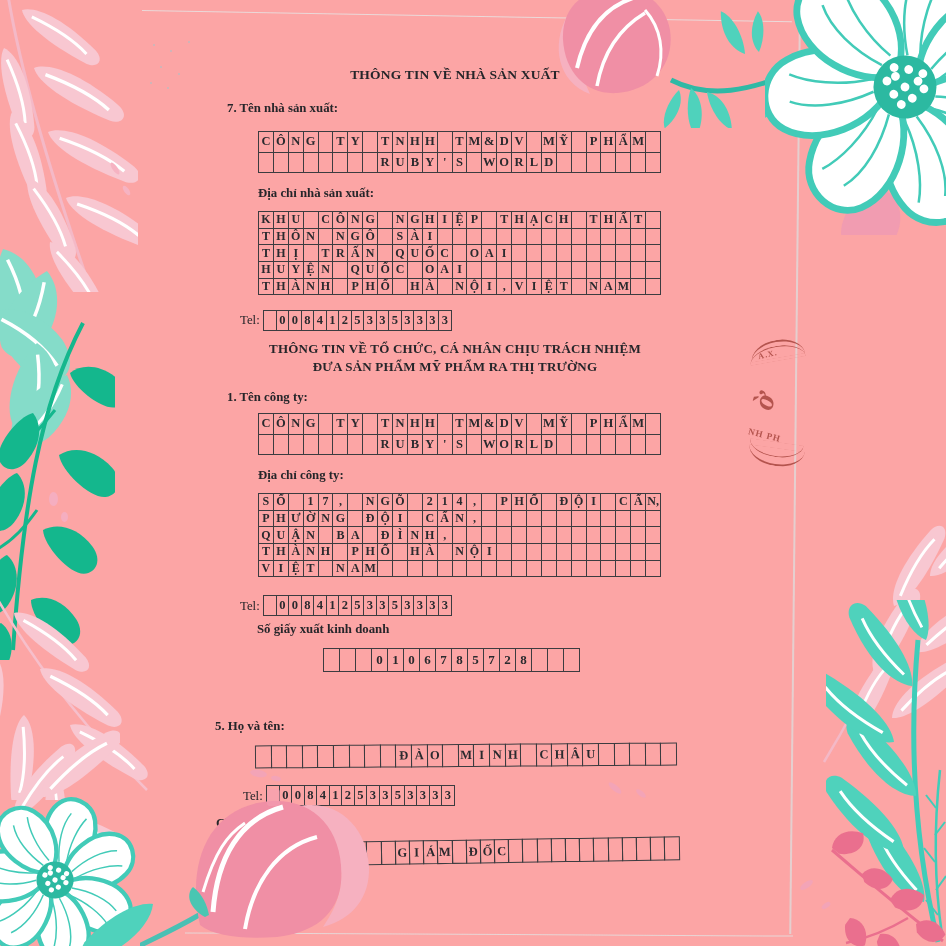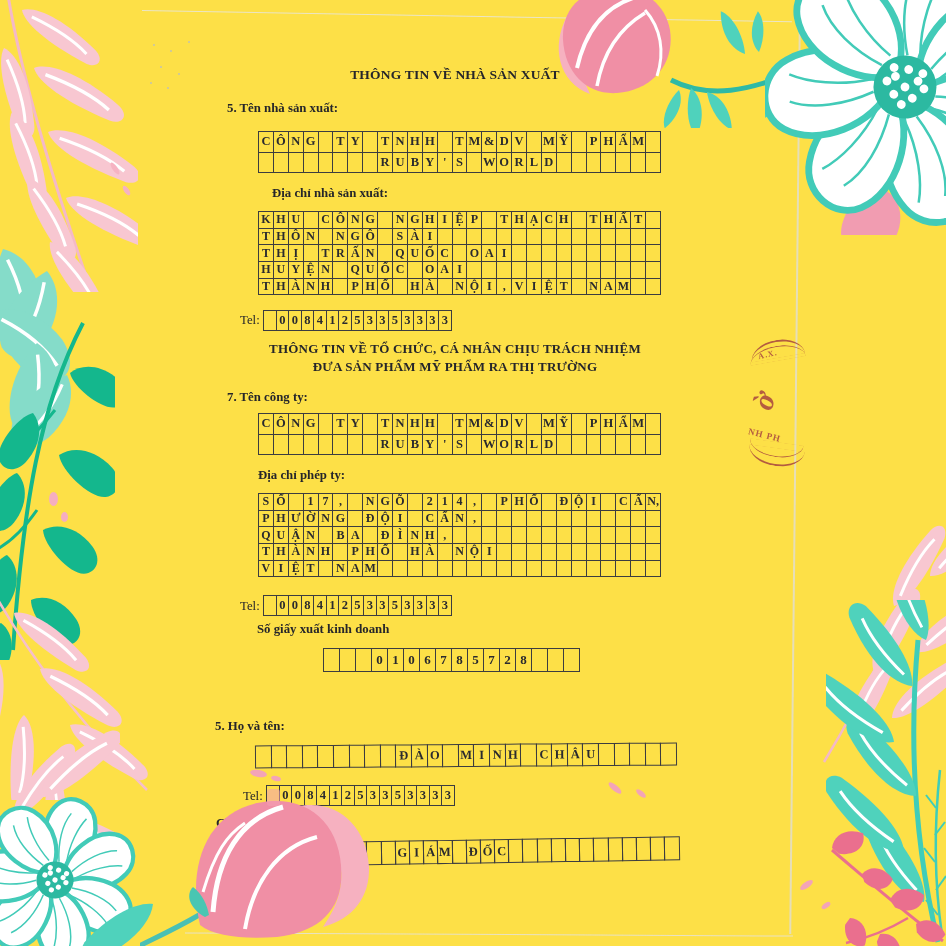--- a/index.html
+++ b/index.html
@@ -1,16 +1,16 @@
 <!DOCTYPE html>
 <html style="--pink_light: #F8C7D1; --pink: #F08FA5; --pink_back: #F6B1C0; --pink_dark: #EA6F8E; --teal_light: #85DCC9; --teal: #4FD2BC; --teal_dark: #14B78D; --teal_outline: #42CBB8; --flower_center: #2CB9A1; --stamp_red: #A8463F; --ink: #26262A; --grid_line: #3C3C40;"><head>
 <meta charset="utf-8">
 <style>
   html,body{margin:0;padding:0;background:#fff;}
-  #stage{position:relative;width:946px;height:946px;background:#fde047;overflow:hidden;
+  #stage{position:relative;width:946px;height:946px;background:#fca5a5;overflow:hidden;
          font-family:"Liberation Serif",serif;}
   
   .edge{position:absolute;background:#dedede;}
   .edge-right{left:794px;top:26px;width:2px;height:908px;transform:rotate(0.6deg);opacity:.75;}
   .edge-top{left:142px;top:10px;width:650px;height:1px;transform:rotate(1.0deg);transform-origin:left center;opacity:.8;background:#e6e6e6;}
   .edge-bottom{left:185px;top:934px;width:608px;height:1px;transform:rotate(0.3deg);opacity:.8;background:#e2e2e2;}
   
   .doc{position:absolute;inset:0;color:#26262a;}
   .hd{position:absolute;font-weight:bold;text-align:center;font-size:13px;letter-spacing:.2px;}
   .lbl{position:absolute;font-weight:bold;font-size:12.8px;}
@@ -62,21 +62,21 @@
   <div class="speck" style="left:188px;top:41px"></div>
   <div class="speck" style="left:160px;top:66px"></div>
   <div class="speck" style="left:178px;top:73px"></div>
   <div class="speck" style="left:150px;top:82px"></div>
   <div class="speck" style="left:167px;top:87px"></div>
 
   <div class="doc">
 
     <div class="hd" style="left:230px;top:67px;width:450px;font-size:13.5px">THÔNG TIN VỀ NHÀ SẢN XUẤT</div>
 
-    <div class="lbl" style="left:227px;top:101px">5. Tên nhà sản xuất:</div>
+    <div class="lbl" style="left:227px;top:101px">7. Tên nhà sản xuất:</div>
 
     <div class="gridset" style="left:258px;top:132px">
       <div class="grid g-name">
           <div class="cell">C</div>
           <div class="cell">Ô</div>
           <div class="cell">N</div>
           <div class="cell">G</div>
           <div class="cell"></div>
           <div class="cell">T</div>
           <div class="cell">Y</div>
@@ -125,21 +125,21 @@
           <div class="cell"></div>
           <div class="cell"></div>
           <div class="cell"></div>
           <div class="cell"></div>
           <div class="cell"></div>
           <div class="cell"></div>
           <div class="cell"></div>
         </div>
     </div>
 
-    <div class="lbl" style="left:272px;top:186px">Địa chỉ nhà sản xuất:</div>
+    <div class="lbl" style="left:258px;top:186px">Địa chỉ nhà sản xuất:</div>
 
     <div class="gridset" style="left:258px;top:212px">
       <div class="grid g-addr">
           <div class="cell">K</div>
           <div class="cell">H</div>
           <div class="cell">U</div>
           <div class="cell"></div>
           <div class="cell">C</div>
           <div class="cell">Ô</div>
           <div class="cell">N</div>
@@ -297,21 +297,21 @@
         <div class="cell">5</div>
         <div class="cell">3</div>
         <div class="cell">3</div>
         <div class="cell">3</div>
         <div class="cell">3</div>
       </div>
 
     <div class="hd" style="left:205px;top:359px;width:500px">ĐƯA SẢN PHẨM MỸ PHẨM RA THỊ TRƯỜNG</div>
     <div class="hd" style="left:205px;top:341px;width:500px">THÔNG TIN VỀ TỔ CHỨC, CÁ NHÂN CHỊU TRÁCH NHIỆM</div>
 
-    <div class="lbl" style="left:227px;top:390px">7. Tên công ty:</div>
+    <div class="lbl" style="left:227px;top:390px">1. Tên công ty:</div>
 
     <div class="gridset" style="left:258px;top:414px">
       <div class="grid g-name">
           <div class="cell">C</div>
           <div class="cell">Ô</div>
           <div class="cell">N</div>
           <div class="cell">G</div>
           <div class="cell"></div>
           <div class="cell">T</div>
           <div class="cell">Y</div>
@@ -360,21 +360,21 @@
           <div class="cell"></div>
           <div class="cell"></div>
           <div class="cell"></div>
           <div class="cell"></div>
           <div class="cell"></div>
           <div class="cell"></div>
           <div class="cell"></div>
         </div>
     </div>
 
-    <div class="lbl" style="left:258px;top:468px">Địa chỉ phép ty:</div>
+    <div class="lbl" style="left:258px;top:468px">Địa chỉ công ty:</div>
 
     <div class="gridset" style="left:258px;top:494px">
       <div class="grid g-addr">
           <div class="cell">S</div>
           <div class="cell">Ố</div>
           <div class="cell"></div>
           <div class="cell">1</div>
           <div class="cell">7</div>
           <div class="cell">,</div>
           <div class="cell"></div>

